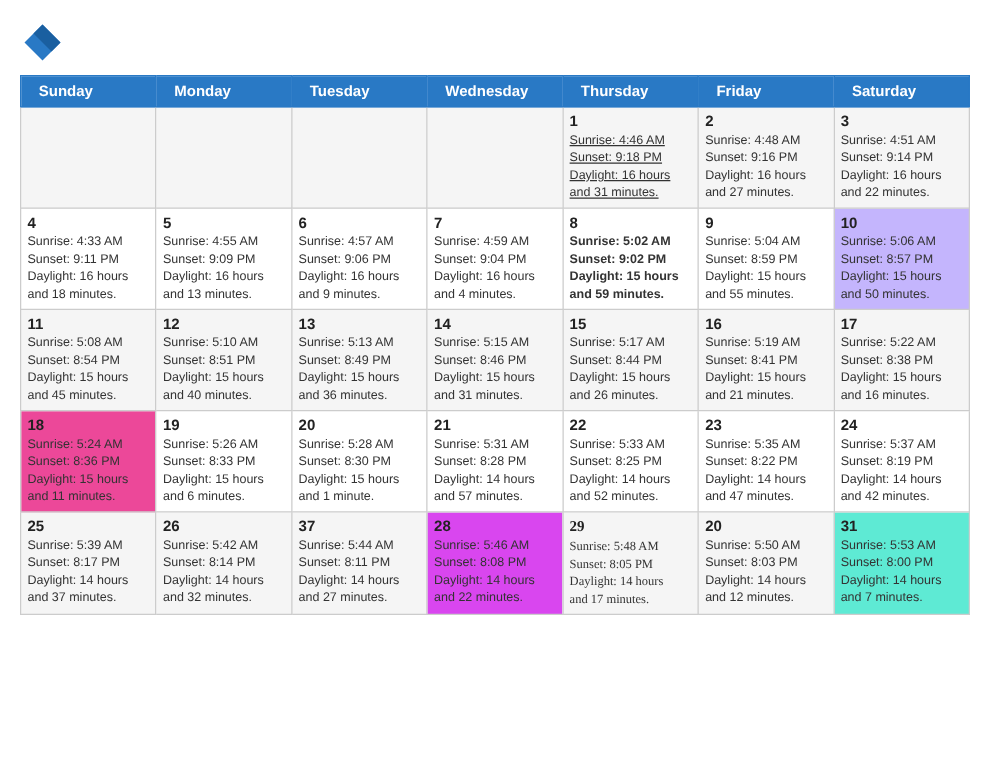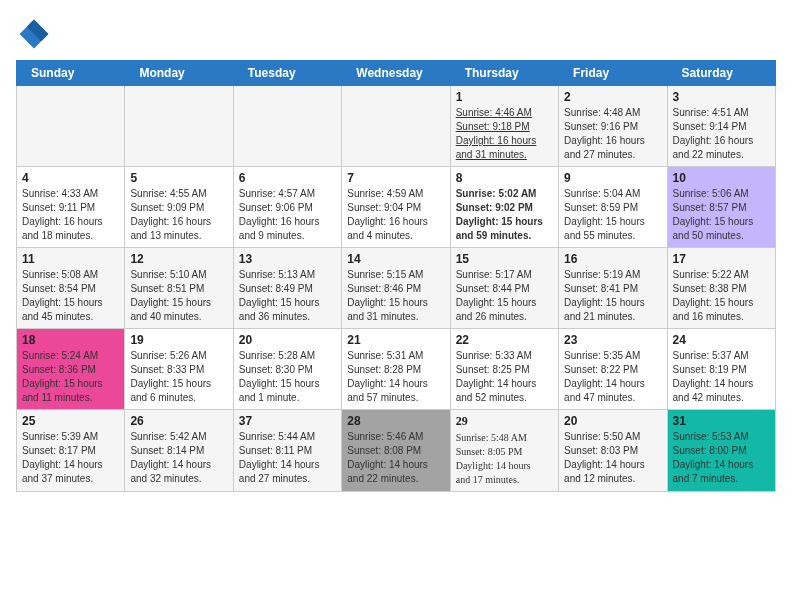--- a/index.html
+++ b/index.html
@@ -317,42 +317,42 @@
 Daylight: 14 hours
 and 32 minutes.</div>
         </td>
         <td style="background: rgb(245, 245, 245);">
           <div class="day-number">37</div>
           <div class="day-info" style="white-space: pre-line;">Sunrise: 5:44 AM
 Sunset: 8:11 PM
 Daylight: 14 hours
 and 27 minutes.</div>
         </td>
-        <td style="background: #a3a3a3; margin-top: 44px;">
+        <td style="background: #d946ef; margin-top: 44px;">
           <div class="day-number">28</div>
           <div class="day-info" style="white-space: pre-line;">Sunrise: 5:46 AM
 Sunset: 8:08 PM
 Daylight: 14 hours
 and 22 minutes.</div>
         </td>
         <td style="background: rgb(245, 245, 245); font-family: Liberation Serif, serif;">
           <div class="day-number">29</div>
           <div class="day-info" style="white-space: pre-line;">Sunrise: 5:48 AM
 Sunset: 8:05 PM
 Daylight: 14 hours
 and 17 minutes.</div>
         </td>
         <td style="background: rgb(245, 245, 245);">
           <div class="day-number">20</div>
           <div class="day-info" style="white-space: pre-line;">Sunrise: 5:50 AM
 Sunset: 8:03 PM
 Daylight: 14 hours
 and 12 minutes.</div>
         </td>
-        <td style="background: #14b8a6;">
+        <td style="background: #5eead4;">
           <div class="day-number">31</div>
           <div class="day-info" style="white-space: pre-line;">Sunrise: 5:53 AM
 Sunset: 8:00 PM
 Daylight: 14 hours
 and 7 minutes.</div>
         </td>
       </tr>
     </tbody>
 </table>
 

